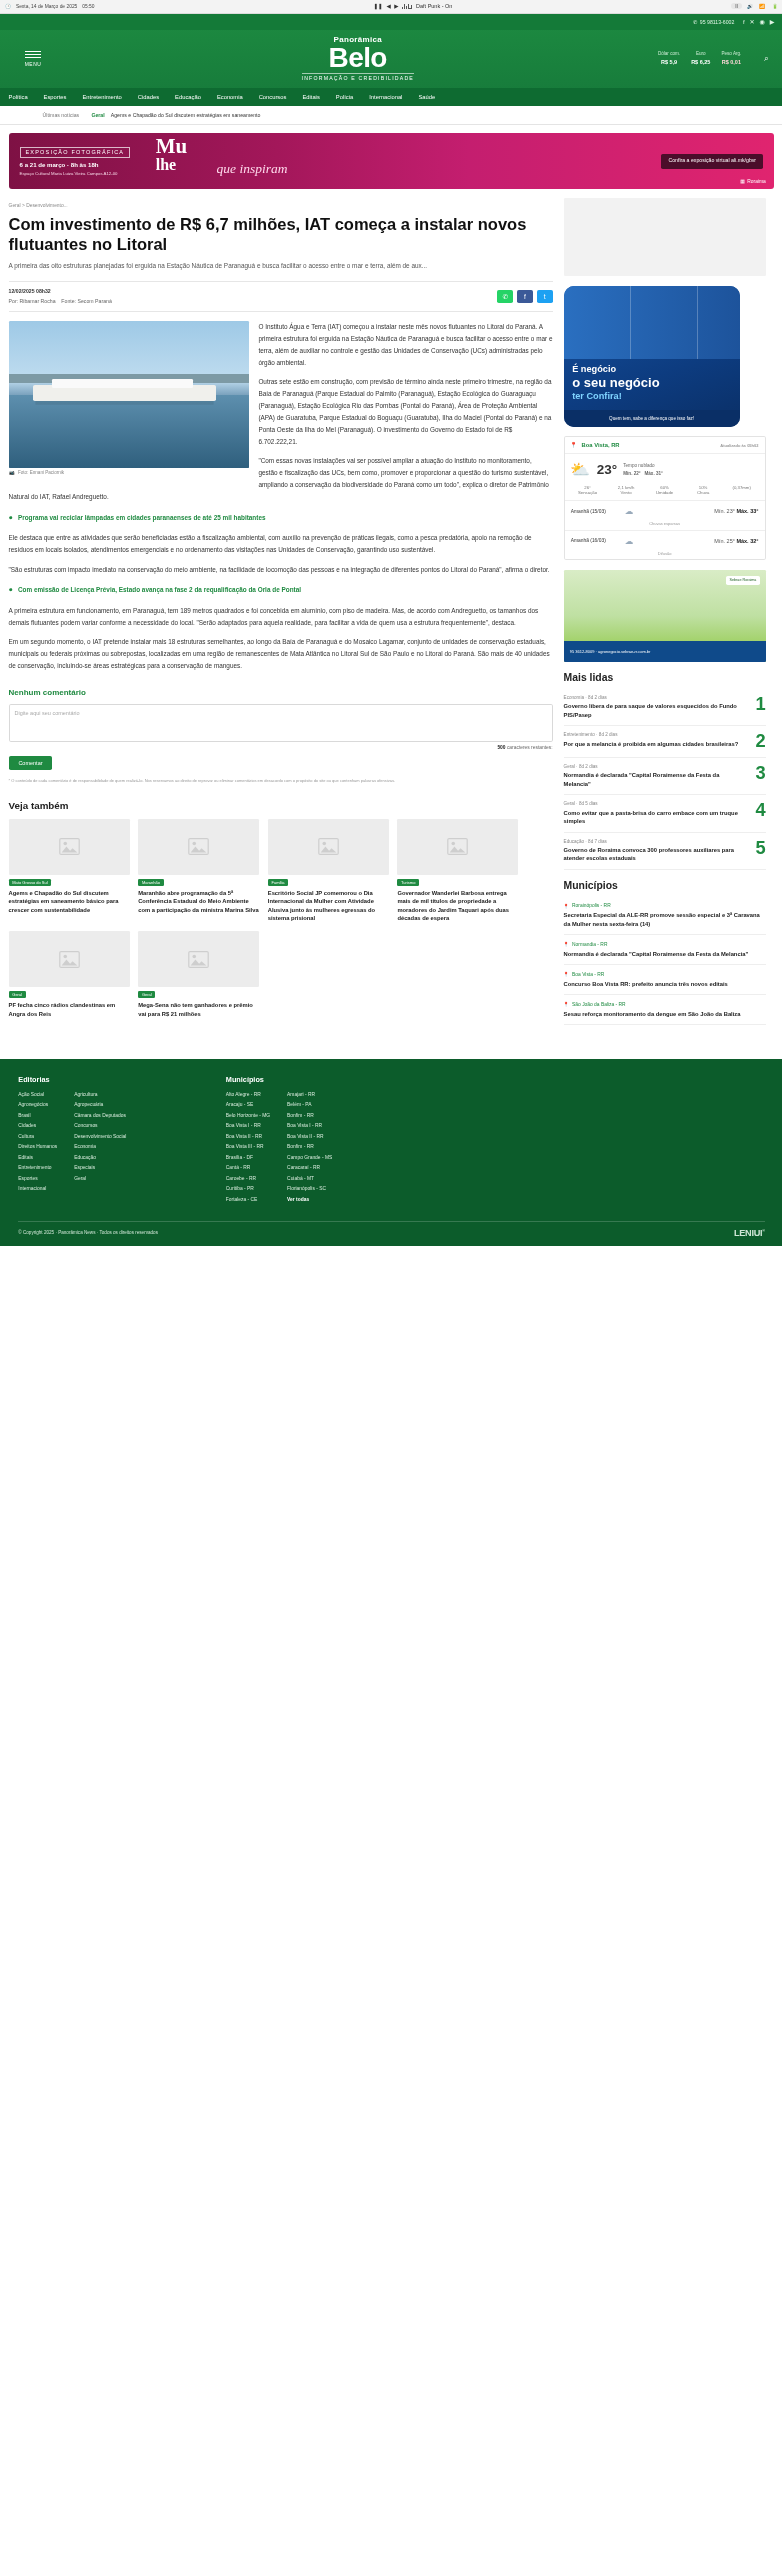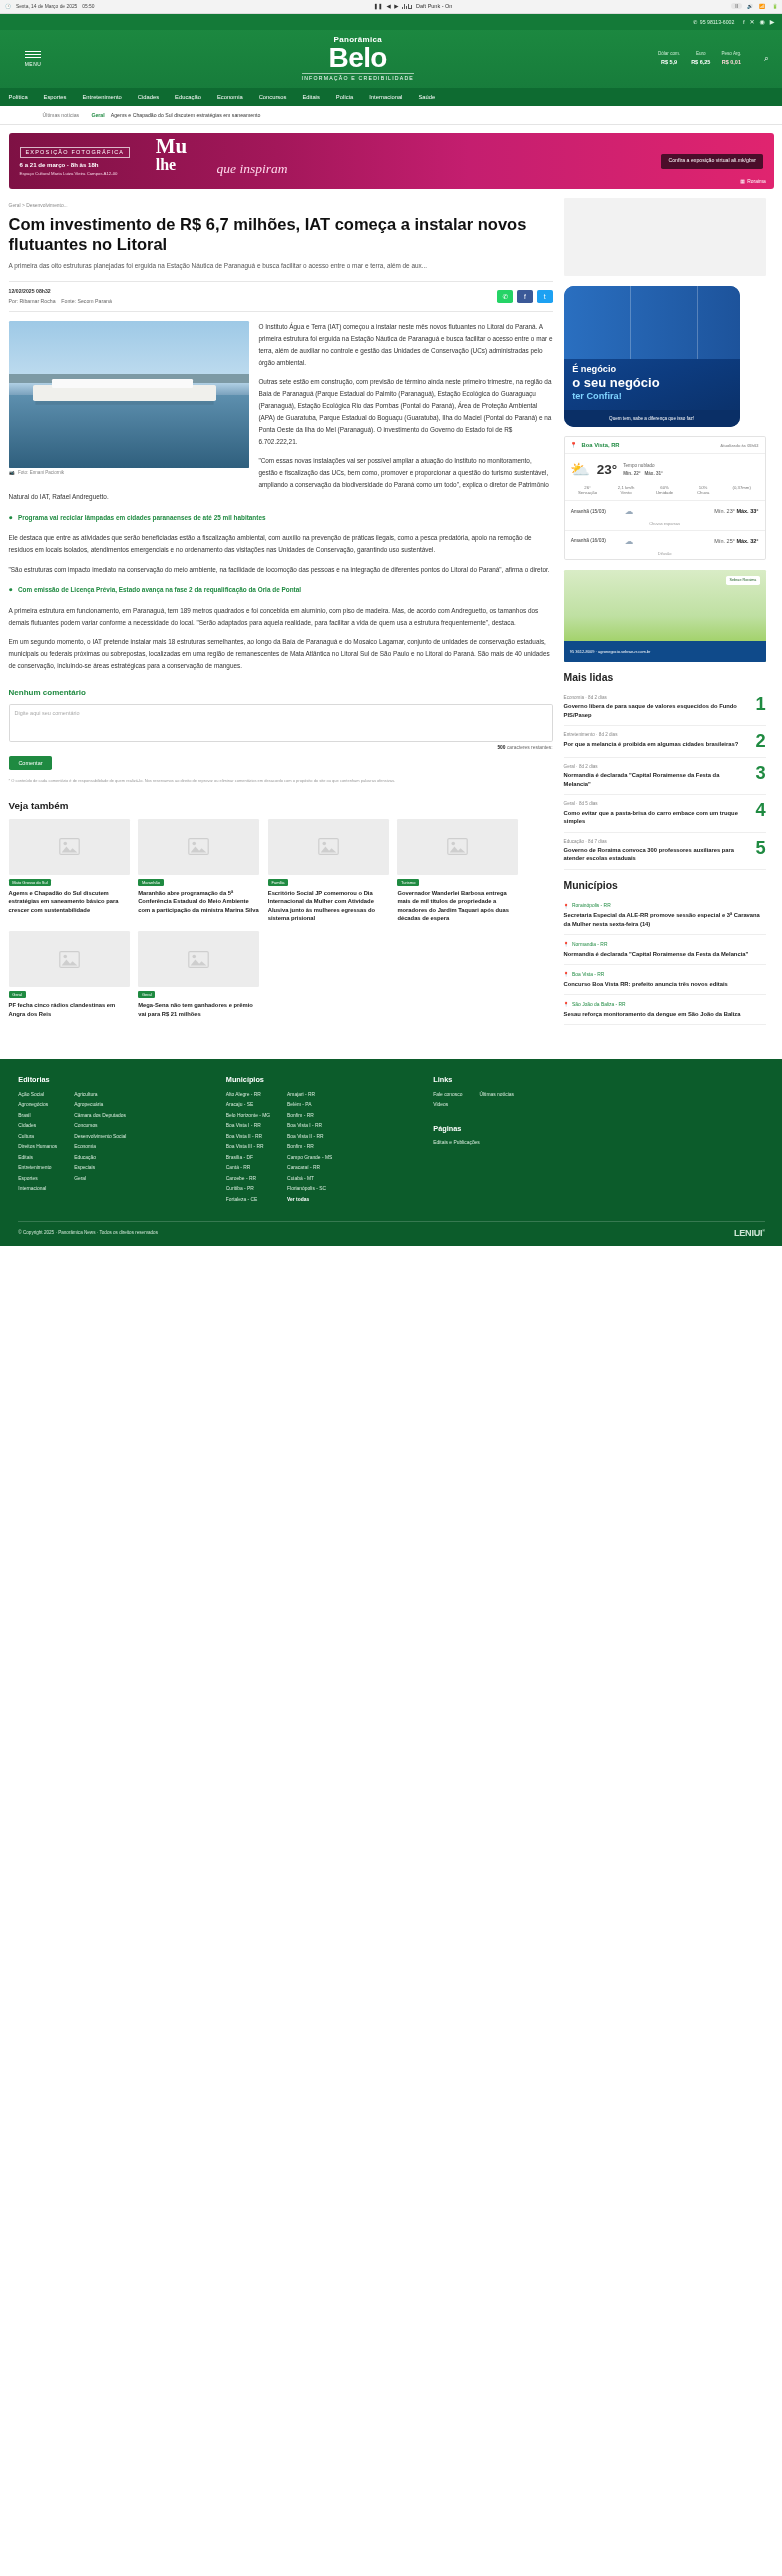--- a/index.html
+++ b/index.html
@@ -877,36 +877,20 @@
           <li>Bonfim - RR</li>
           <li>Campo Grande - MS</li>
           <li>Caracaraí - RR</li>
           <li>Cuiabá - MT</li>
           <li>Florianópolis - SC</li>
           <li class="bold">Ver todas</li>
         </ul>
       </div>
     </div>
 
-    <div class="fcol links">
-      <h4>Links</h4>
-      <div class="flist">
-        <ul>
-          <li>Fale conosco</li>
-          <li>Videos</li>
-        </ul>
-        <ul>
-          <li>Últimas notícias</li>
-        </ul>
-      </div>
-      <h4 style="margin-top:11px">Páginas</h4>
-      <ul style="list-style:none">
-        <li style="font-size:4.9px;color:#d8ecdd">Editais e Publicações</li>
-      </ul>
-    </div>
 
   </div>
 
   <div class="footer-bottom">
     <span>© Copyright 2025 · Panorâmica News · Todos os direitos reservados</span>
     <span class="spacer"></span>
     <span class="leni">
       <span>LENIUI</span><sup>®</sup>
     </span>
   </div>

